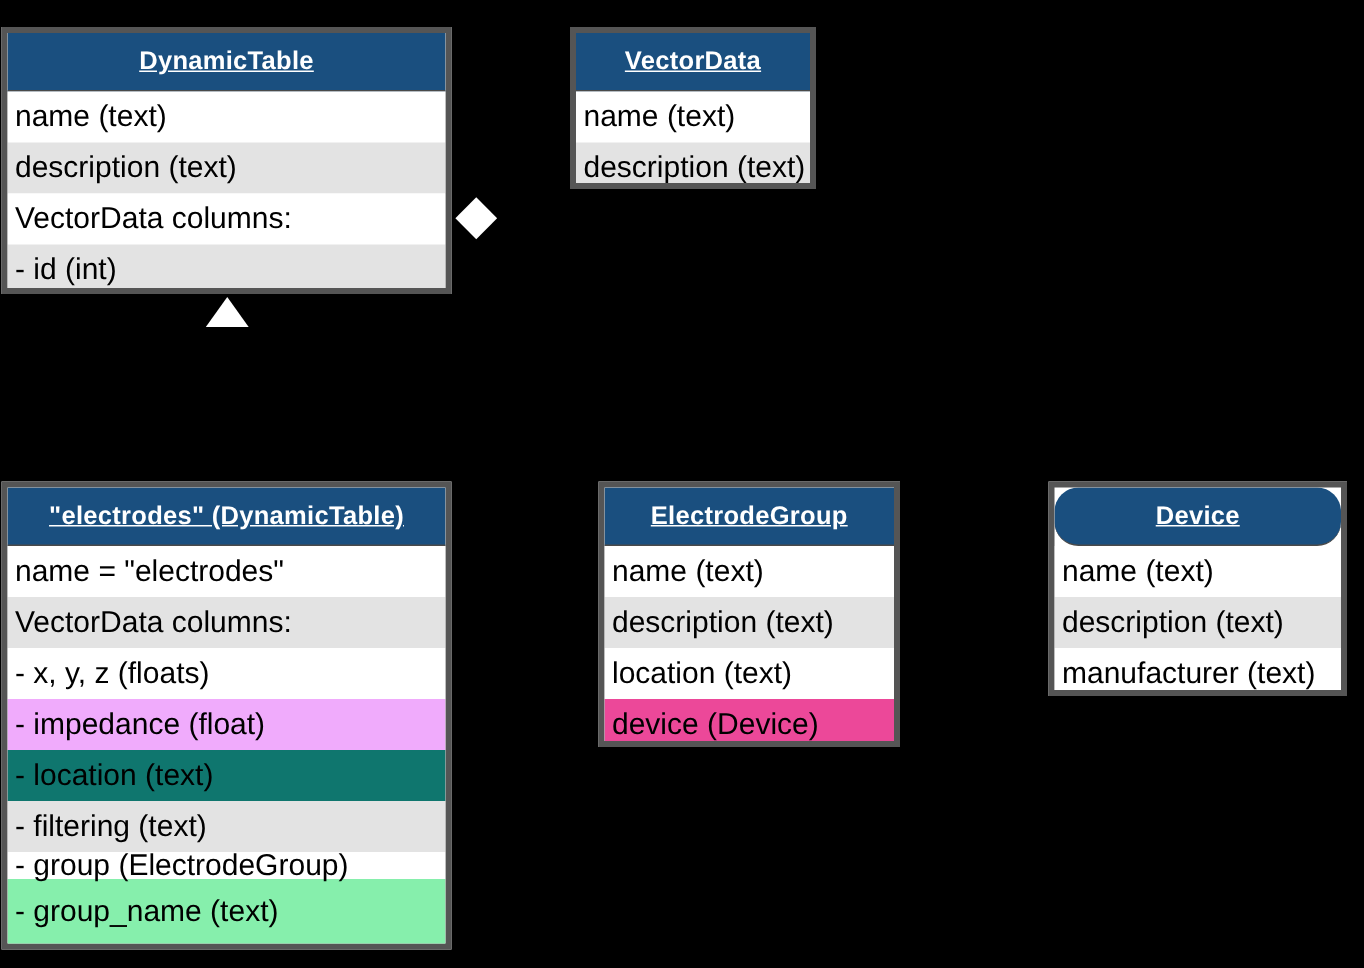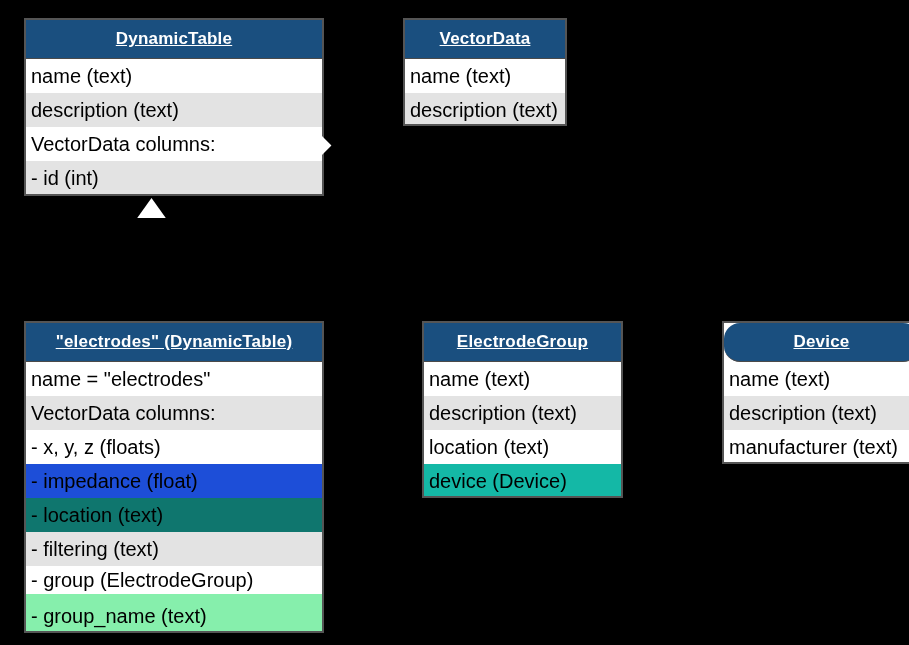--- a/index.html
+++ b/index.html
@@ -16,24 +16,23 @@
   }
   #canvas {
     position: relative;
     width: 909px;
     height: 645px;
     background: #000000;
   }
   .uml-class {
     position: absolute;
     box-sizing: border-box;
-    border: 2px solid #3b82f6;
+    border: 4px solid #3b82f6;
     background: #ffffff;
     overflow: hidden;
-    margin-left: 23px;
   }
   .uml-header {
     background: #1a4f7f;
     color: #ffffff;
     font-weight: bold;
     font-size: 17px;
     text-align: center;
     text-decoration: underline;
     box-sizing: border-box;
     display: flex;
@@ -94,34 +93,34 @@
         <div class="uml-row" style="height: 34px; background: rgb(255, 255, 255);">name (text)</div>
         <div class="uml-row alt" style="height: 34px; background: rgb(227, 227, 227);">description (text)</div>
       </div>
     </div>
     <div class="uml-class" style="left: 1px; top: 321px; width: 300px; height: 312px; border-color: rgb(85, 85, 85);">
       <div class="uml-header" style="height: 39px; background: rgb(26, 79, 127);">"electrodes" (DynamicTable)</div>
       <div class="uml-rows">
         <div class="uml-row" style="height: 34px; background: rgb(255, 255, 255);">name = "electrodes"</div>
         <div class="uml-row alt" style="height: 34px; background: rgb(227, 227, 227);">VectorData columns:</div>
         <div class="uml-row" style="height: 34px; background: rgb(255, 255, 255);">- x, y, z (floats)</div>
-        <div class="uml-row alt" style="height: 34px; background: #1d4ed8;">- impedance (float)</div>
+        <div class="uml-row alt" style="height: 34px; background: #f0abfc;">- impedance (float)</div>
         <div class="uml-row" style="height: 34px; background: #0f766e;">- location (text)</div>
         <div class="uml-row alt" style="height: 34px; background: rgb(227, 227, 227);">- filtering (text)</div>
-        <div class="uml-row" style="height: 28px; background: rgb(255, 255, 255);">- group (ElectrodeGroup)</div>
+        <div class="uml-row" style="height: 18px; background: rgb(255, 255, 255);">- group (ElectrodeGroup)</div>
         <div class="uml-row alt" style="height: 44px; background: #86efac;">- group_name (text)</div>
       </div>
     </div>
     <div class="uml-class" style="left: 399px; top: 321px; width: 201px; height: 177px; border-color: rgb(85, 85, 85);">
       <div class="uml-header" style="height: 39px; background: rgb(26, 79, 127);">ElectrodeGroup</div>
       <div class="uml-rows">
         <div class="uml-row" style="height: 34px; background: rgb(255, 255, 255);">name (text)</div>
         <div class="uml-row alt" style="height: 34px; background: rgb(227, 227, 227);">description (text)</div>
         <div class="uml-row" style="height: 34px; background: rgb(255, 255, 255);">location (text)</div>
-        <div class="uml-row alt" style="height: 34px; background: #14b8a6;">device (Device)</div>
+        <div class="uml-row alt" style="height: 34px; background: #ec4899;">device (Device)</div>
       </div>
     </div>
     <div class="uml-class" style="left: 699px; top: 321px; width: 199px; height: 143px; border-color: rgb(85, 85, 85);">
       <div class="uml-header" style="height: 39px; background: rgb(26, 79, 127); border-radius: 16px;">Device</div>
       <div class="uml-rows">
         <div class="uml-row" style="height: 34px; background: rgb(255, 255, 255);">name (text)</div>
         <div class="uml-row alt" style="height: 34px; background: rgb(227, 227, 227);">description (text)</div>
         <div class="uml-row" style="height: 34px; background: rgb(255, 255, 255);">manufacturer (text)</div>
       </div>
     </div>

